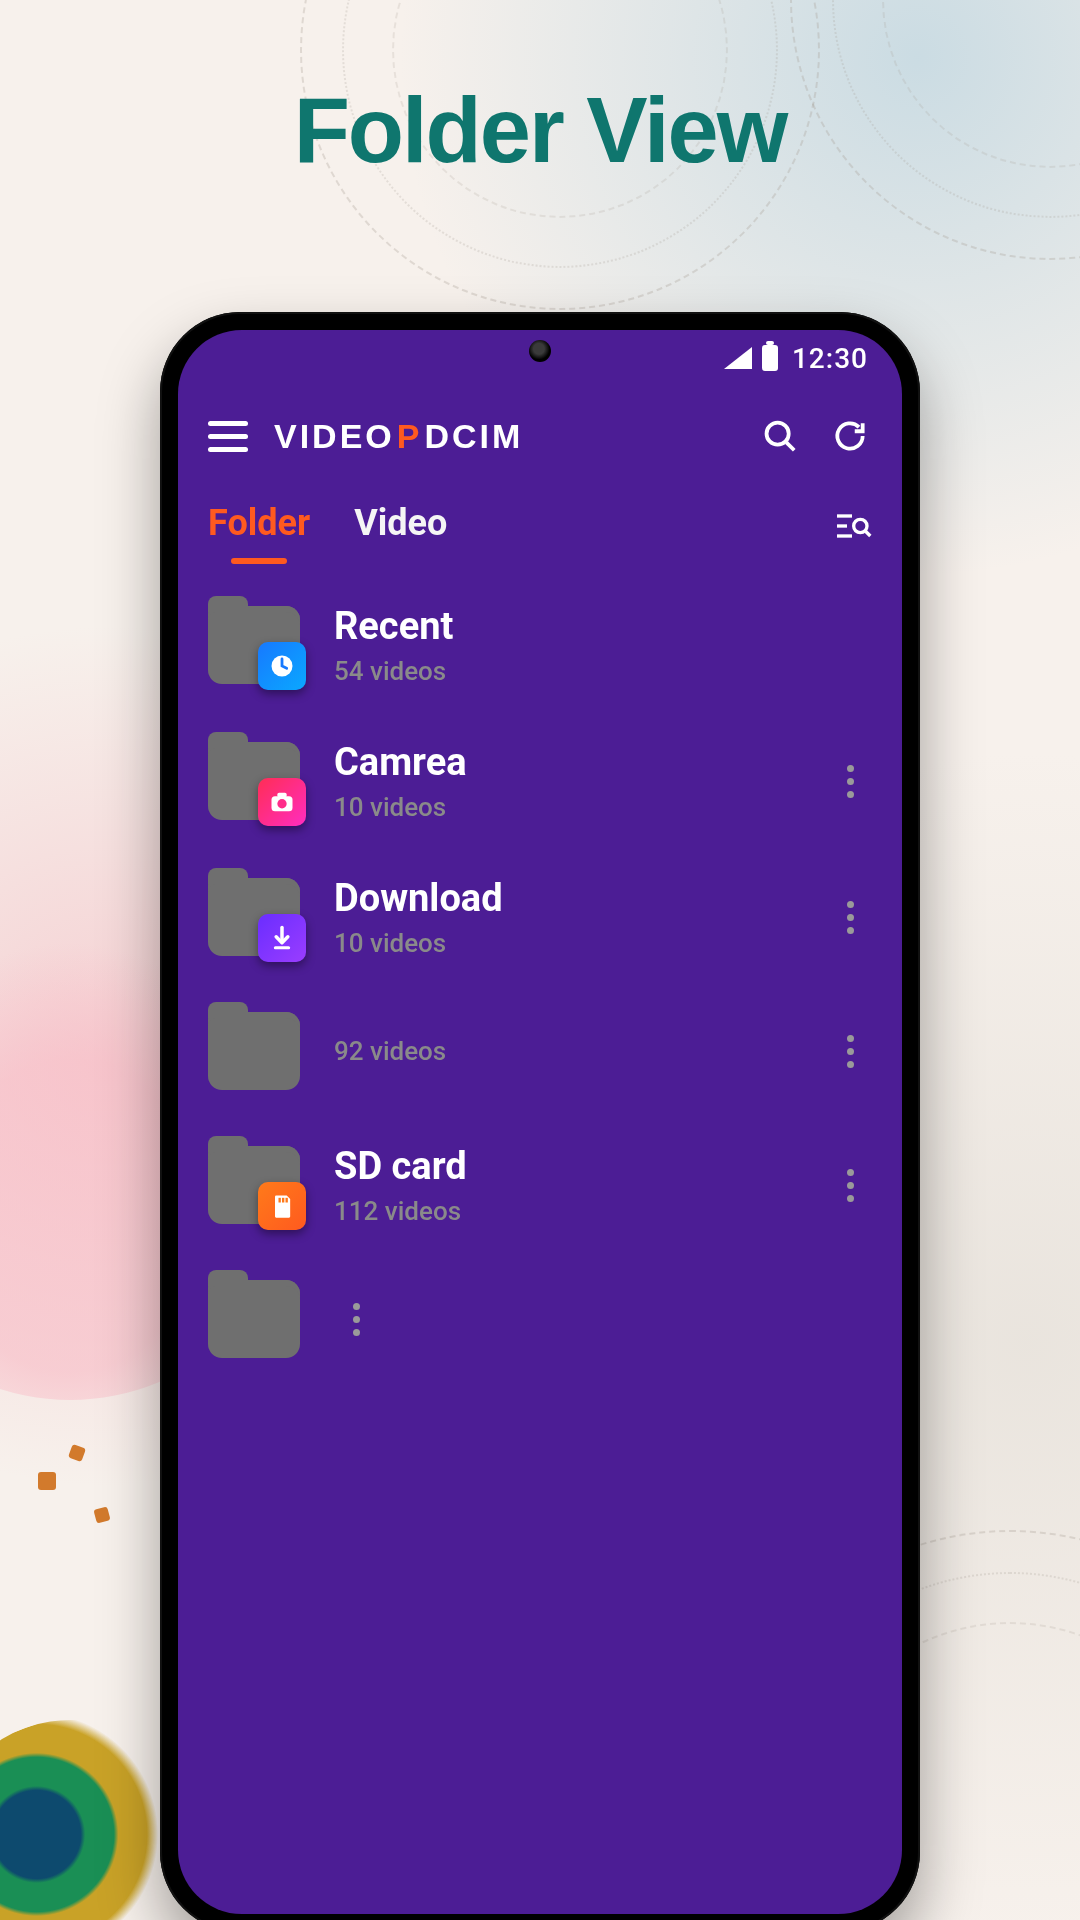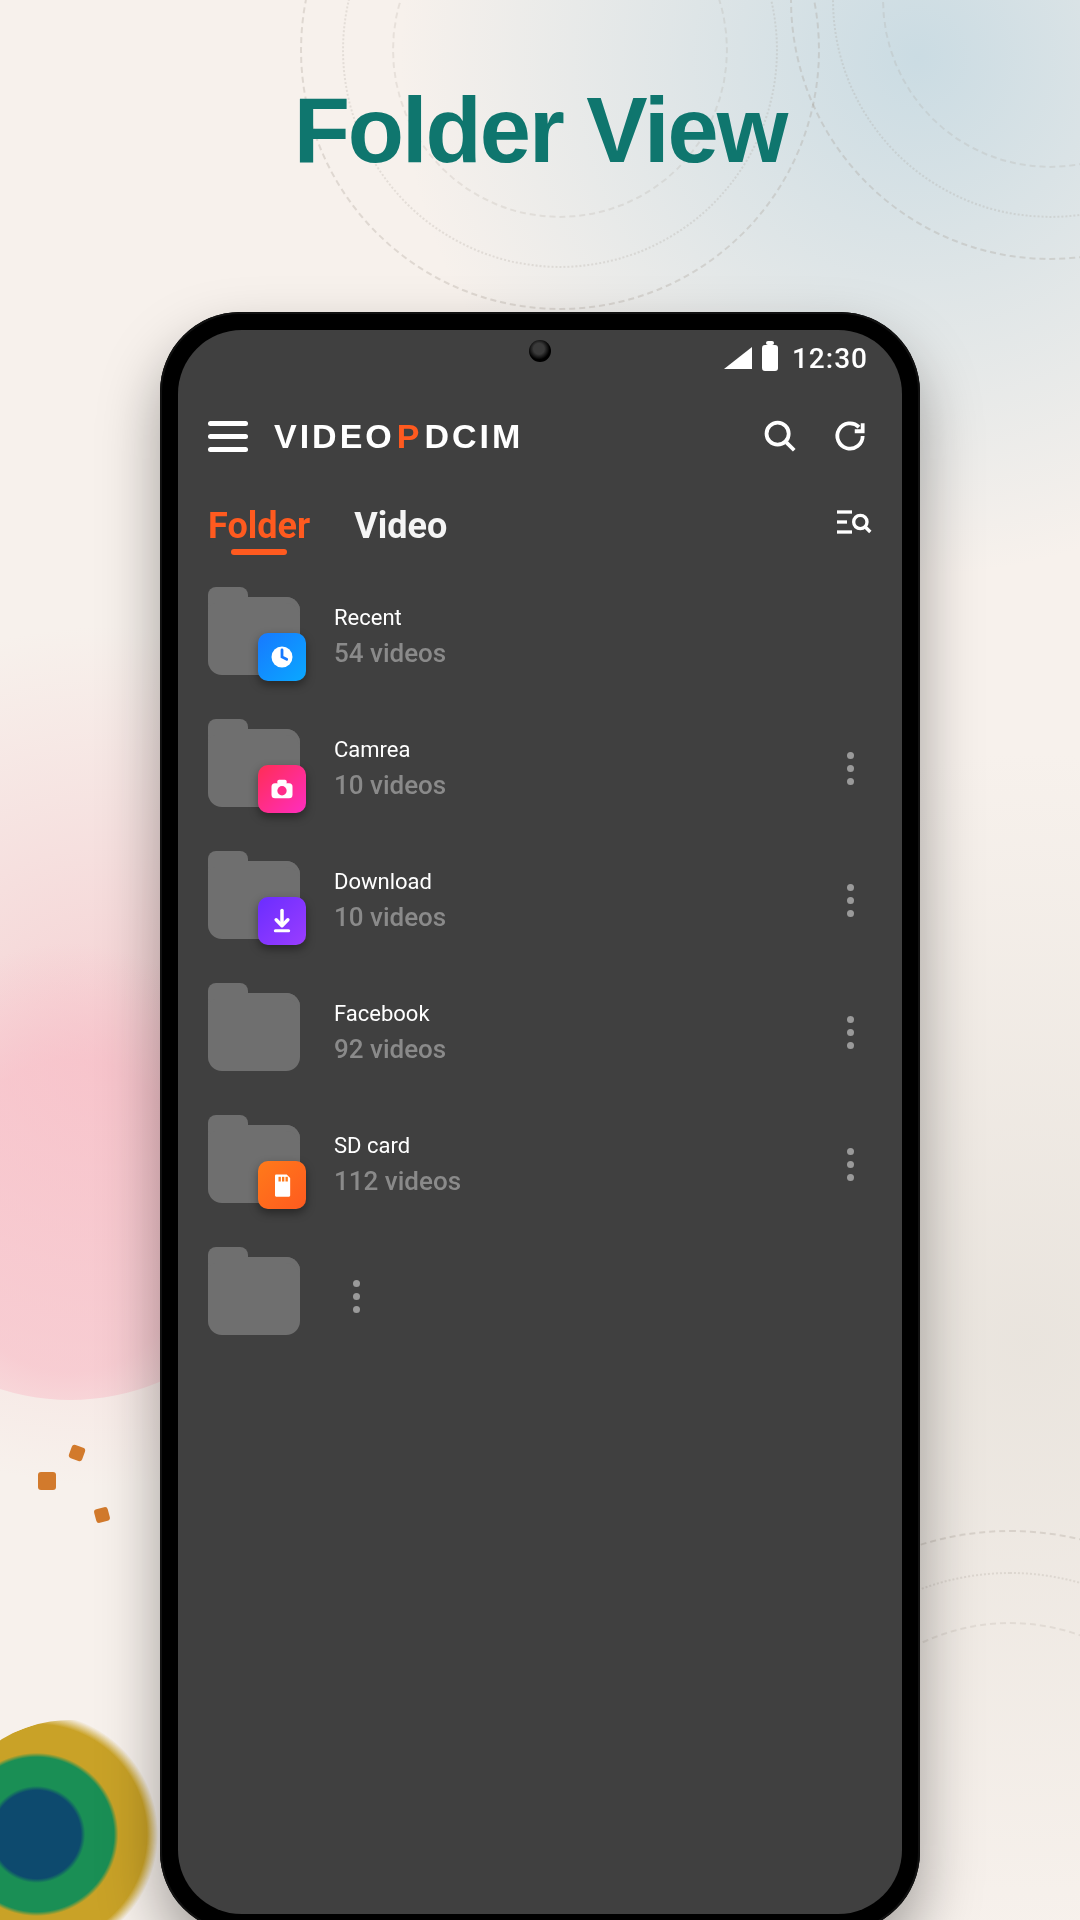--- a/index.html
+++ b/index.html
@@ -83,21 +83,21 @@
     width: 760px;
     height: 1620px;
     background: #000;
     border-radius: 80px;
     padding: 18px;
     box-shadow: 0 30px 60px rgba(0,0,0,0.35), 0 0 0 2px #111 inset;
     position: relative;
   }
   .phone-screen {
     width: 100%; height: 100%;
-    background: #404040;
+    background: #4c1d95;
     border-radius: 64px;
     overflow: hidden;
     position: relative;
     color: #fff;
   }
   .camera-dot {
     position:absolute; top: 28px; left:50%; transform:translateX(-50%);
     width: 22px; height: 22px; border-radius: 50%;
     background: radial-gradient(circle at 45% 40%, #3a3a3a 0 30%, #000 60%);
     z-index: 5;
@@ -134,21 +134,21 @@
   .hicon { width:44px; height:44px; display:flex; align-items:center; justify-content:center; cursor:pointer;}
   .hicon svg { width:38px; height:38px; }
 
   
   .tabs-row {
     display:flex; align-items:center;
     padding: 24px 30px 0 30px;
     gap: 44px;
     font-size: 36px; font-weight:700;
   }
-  .tab { color:#f5f5f5; cursor:pointer; position:relative; padding-bottom:2px;}
+  .tab { color:#f5f5f5; cursor:pointer; position:relative; padding-bottom:14px;}
   .tab.active { color:#ff5a1f;}
   .tab.active::after {
     content:""; position:absolute; left:50%; transform:translateX(-50%);
     bottom:-6px; width:56px; height:6px; background:#ff5a1f; border-radius:4px;
   }
   .tabs-spacer { flex:1;}
   .filter-icon { cursor:pointer;}
   .filter-icon svg { width:40px; height:40px;}
 
   
@@ -172,21 +172,21 @@
     display:flex; align-items:center; justify-content:center;
     box-shadow: 0 4px 10px rgba(0,0,0,0.4);
   }
   .badge svg { width:28px; height:28px;}
   .badge.clock   { background: linear-gradient(135deg,#1779ff,#0aa8ff);}
   .badge.camera  { background: linear-gradient(135deg,#ff2d55,#ff2dc0);}
   .badge.download{ background: linear-gradient(135deg,#6a2dff,#9a3dff);}
   .badge.sd      { background: linear-gradient(135deg,#ff7a1a,#ff5a1f);}
 
   .folder-text { flex:1; display:flex; flex-direction:column; gap:8px;}
-  .folder-name { font-size:22px; font-weight:400; color:#fff;}
+  .folder-name { font-size:38px; font-weight:700; color:#fff;}
   .folder-count { font-size:26px; color:#8a8a8a; font-weight:500;}
 
   .more-btn { width:44px; height:44px; display:flex; align-items:center; justify-content:center; cursor:pointer;}
   .more-dots { display:flex; flex-direction:column; gap:6px;}
   .more-dots span { width:7px; height:7px; background:#9a9a9a; border-radius:50%;}
 </style>
 </head>
 <body>
 
 <div class="bg-layer"></div>
@@ -314,21 +314,20 @@
                 <span></span>
                 <span></span>
               </div>
             </div>
           </div>
           <div class="folder-item">
             <div class="folder-icon-wrap">
               <div class="folder-shape"></div>
             </div>
             <div class="folder-text">
-              <div class="folder-name">Facebook</div>
               <div class="folder-count">92 videos</div>
             </div>
             <div class="more-btn">
               <div class="more-dots">
                 <span></span>
                 <span></span>
                 <span></span>
               </div>
             </div>
           </div>

